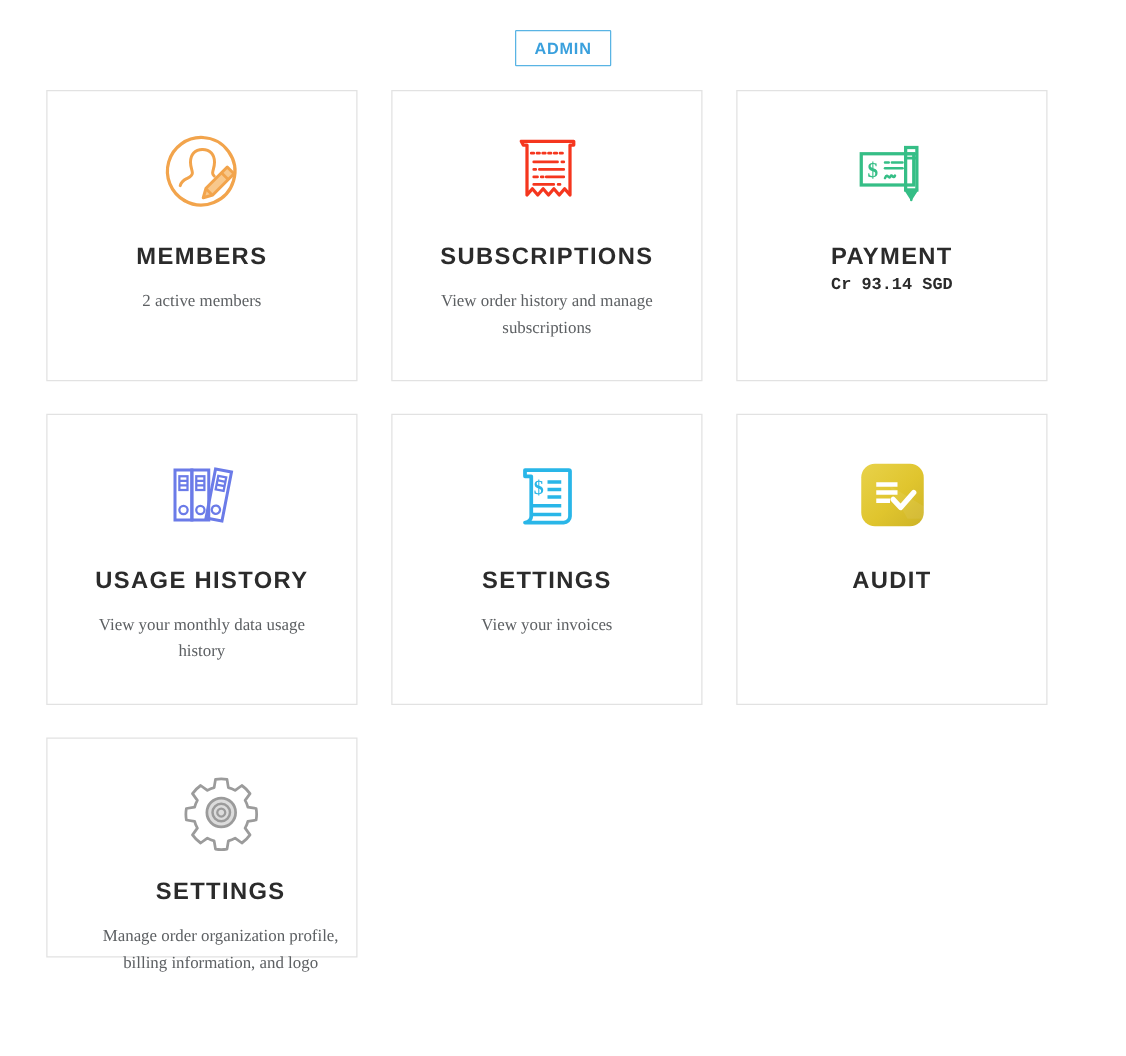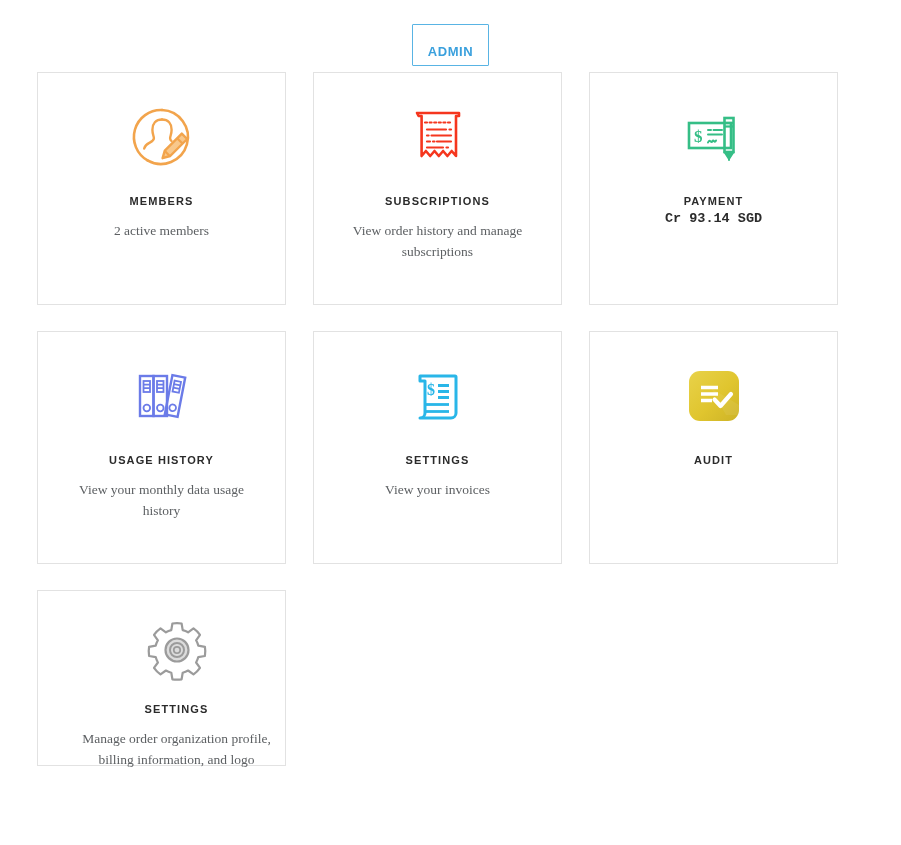--- a/index.html
+++ b/index.html
@@ -28,21 +28,21 @@
     display: flex;
     justify-content: center;
   }
   .tab {
     border: 1px solid #59b4e4;
     color: #3aa0dd;
     background: #fff;
     font-size: 13px;
     font-weight: 700;
     letter-spacing: 0.6px;
-    padding: 20px 15px 6px 15px;
+    padding: 7px 15px 6px 15px;
     line-height: 14px;
     cursor: pointer;
     border-radius: 1px;
     font-family: "Liberation Sans", sans-serif;
   }
 
   
   .grid {
     position: absolute;
     left: 37px;
@@ -67,21 +67,21 @@
   .card.tall { height: 176px; padding-left: 30px; }
 
   .icon-wrap {
     height: 76px;
     display: flex;
     align-items: center;
     justify-content: center;
   }
   .card-title {
     margin-top: 20px;
-    font-size: 11px;
+    font-size: 19px;
     font-weight: 700;
     color: #2b2b2b;
     letter-spacing: 1.1px;
     text-align: center;
     font-family: "Liberation Sans", sans-serif;
   }
   .card-desc {
     margin-top: 13px;
     font-size: 13.5px;
     color: #5d6063;

